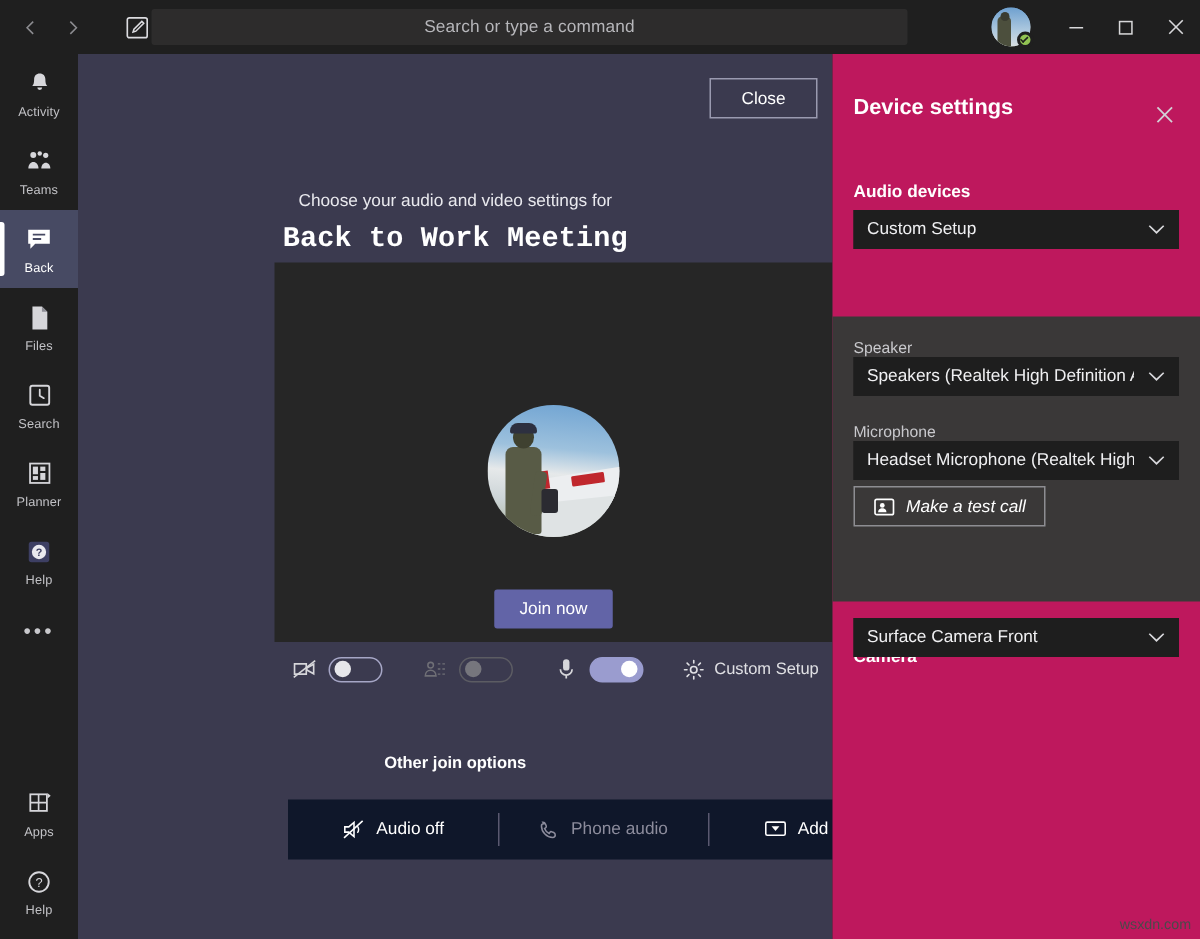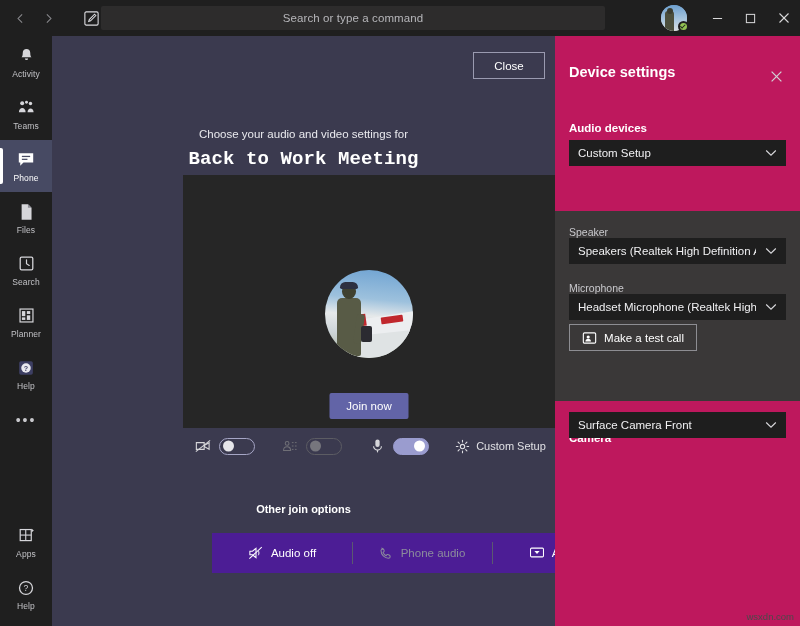--- a/index.html
+++ b/index.html
@@ -171,22 +171,22 @@
   }
   .ctl-spacer { width: 24px; }
   .ctl-settings { display: flex; align-items: center; margin-left: 26px; gap: 6px; color: #e0e0e4; }
   .ctl-settings-label { font-size: 11px; }
 
   .other-title {
     position: absolute; left: 0; top: 467px; width: 503px;
     text-align: center; color: #ffffff; font-size: 11px; font-weight: bold;
   }
   .other-bar {
-    position: absolute; left: 160px; top: 497px;
-    width: 420px; height: 40px; background: #4c1d95;
+    position: absolute; left: 140px; top: 497px;
+    width: 420px; height: 40px; background: #0f172a;
     display: flex; 
   }
   .other-opt {
     flex: 1; height: 40px;
     display: flex; align-items: center; justify-content: center; gap: 7px;
     color: #ffffff; font-size: 11.5px; position: relative;
   }
   .other-opt.disabled { color: #8c8c9c; }
   .other-opt + .other-opt::before {
     content: ""; position: absolute; left: 0; top: 9px; width: 1px; height: 22px;
@@ -226,21 +226,21 @@
     color: #d8d8dc;
   }
   .sub-panel {
     position: absolute; left: 0; top: 175px; width: 245px; height: 190px;
     background: #3a3838;
   }
   .test-call {
     position: absolute; left: 14px; top: 288px;
     width: 128px; height: 27px; border: 1px solid #8d8d92;
     background: transparent; color: #ffffff; font-size: 11.5px;
-    display: flex; align-items: center; justify-content: center; gap: 7px;
+    display: flex; align-items: center; justify-content: center; gap: 7px; font-style: italic;
   }
 
   .watermark {
     position: absolute; right: 6px; bottom: 4px;
     color: #4a4a4a; font-size: 9.5px;
   }
   svg { display: block; }
 </style>
 </head>
 <body>
@@ -325,21 +325,21 @@
     </div>
 
     <div class="rail-item active">
       <span class="rail-icon">
         <svg width="18" height="17" viewBox="0 0 20 18">
           <path d="M2 2h16v10.4H7.2L3.6 16v-3.6H2z" fill="#ffffff"></path>
           <line x1="5.4" y1="5.6" x2="14.6" y2="5.6" stroke="#474a63" stroke-width="1.4"></line>
           <line x1="5.4" y1="8.8" x2="11.6" y2="8.8" stroke="#474a63" stroke-width="1.4"></line>
         </svg>
       </span>
-      <span class="rail-label">Phone</span>
+      <span class="rail-label">Back</span>
     </div>
 
     <div class="rail-item">
       <span class="rail-icon">
         <svg width="15" height="18" viewBox="0 0 16 20">
           <path d="M2.6 1.4h7l4 4v13.2h-11z" fill="#d6d6da"></path>
           <path d="M9.6 1.4v4h4z" fill="#8d8d95"></path>
         </svg>
       </span>
       <span class="rail-label">Files</span>

